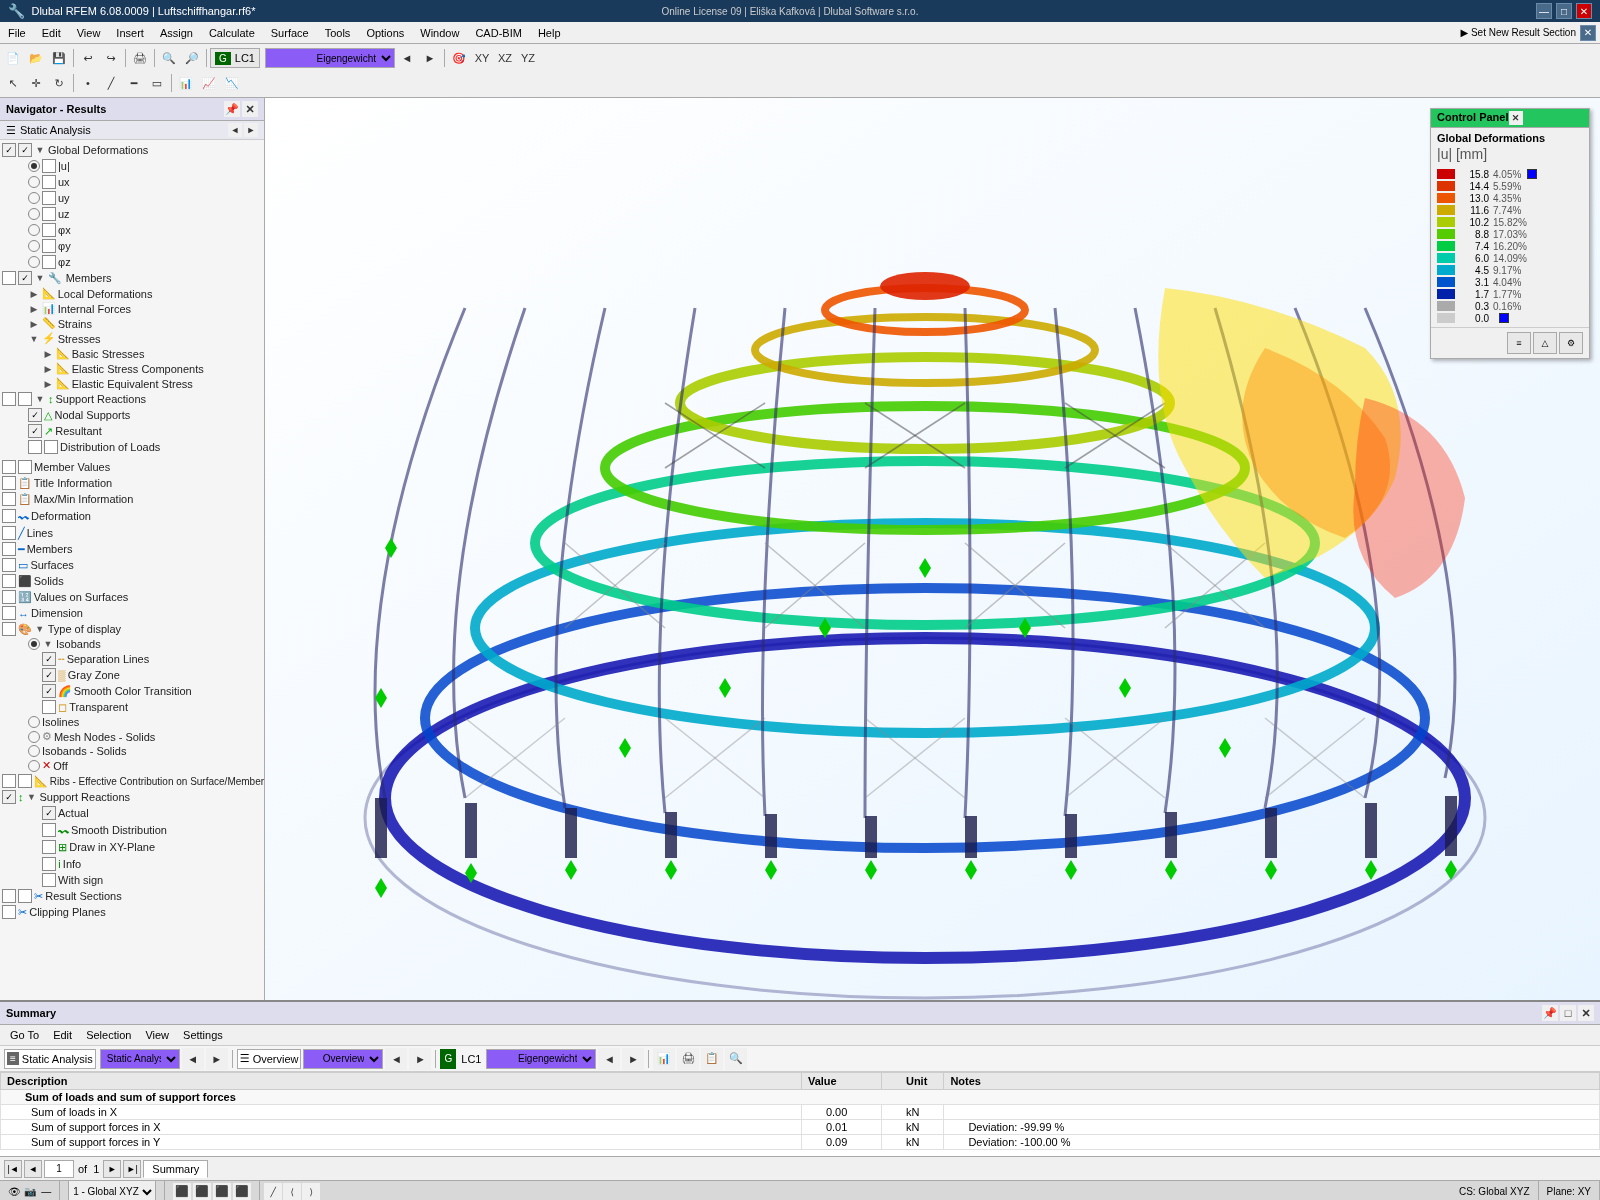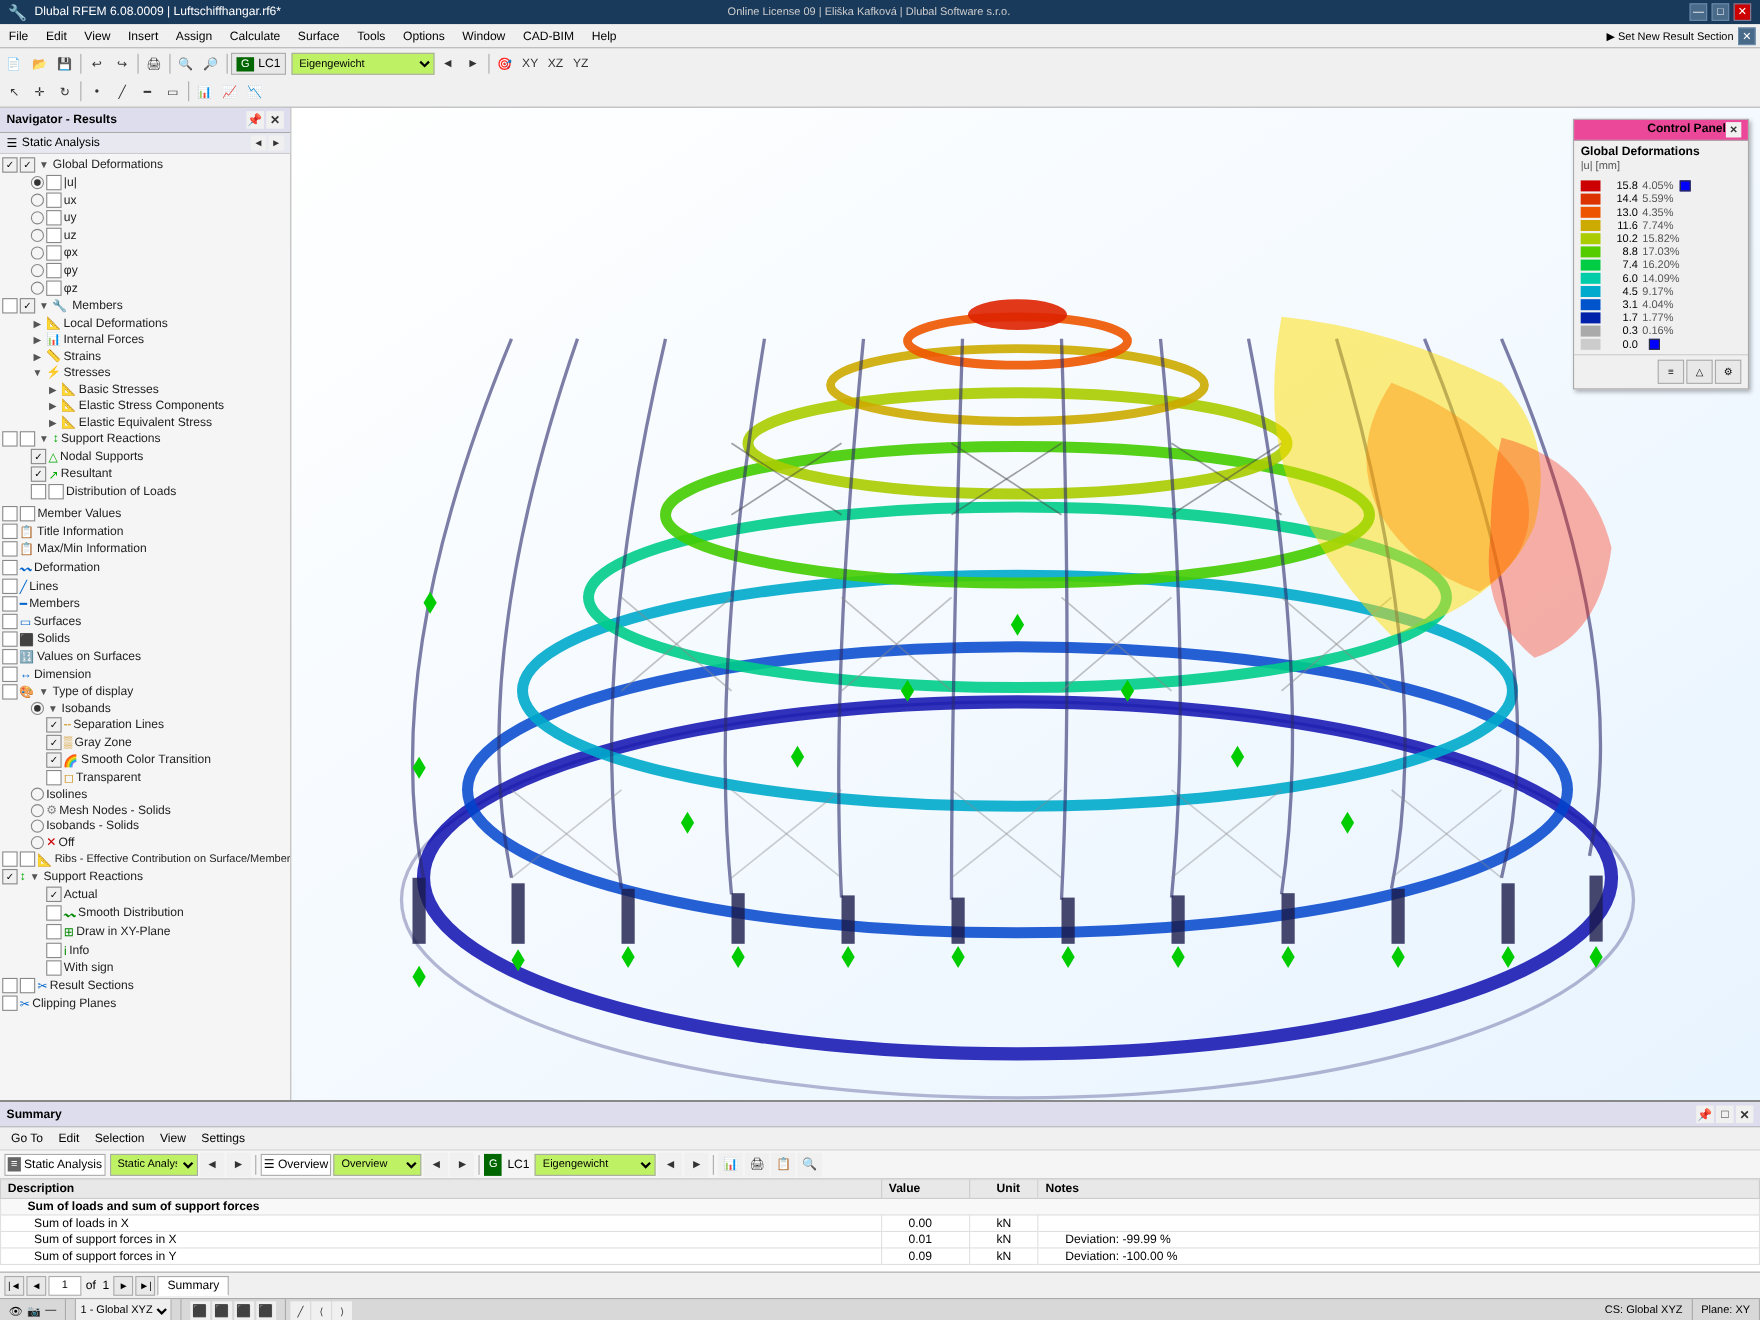--- a/index.html
+++ b/index.html
@@ -13,21 +13,21 @@
 
     
     .menu-bar { background: #f0f0f0; height: 22px; display: flex; align-items: center; border-bottom: 1px solid #aaa; }
     .menu-item { padding: 2px 8px; cursor: pointer; font-size: 11px; }
 
     
     .toolbar-area { background: #f0f0f0; border-bottom: 1px solid #aaa; padding: 2px; display: flex; flex-direction: column; gap: 1px; }
     .toolbar-row { display: flex; align-items: center; gap: 1px; height: 24px; }
     .tb-btn { width: 22px; height: 22px; background: #f0f0f0; border: 1px solid transparent; display: flex; align-items: center; justify-content: center; cursor: pointer; font-size: 11px; color: #333; }
     .tb-sep { width: 1px; height: 18px; background: #aaa; margin: 0 2px; }
-    .tb-combo { height: 20px; font-size: 10px; border: 1px solid #aaa; background: #bef264; padding: 0 2px; }
+    .tb-combo { height: 20px; font-size: 10px; border: 1px solid #aaa; background: #8b5cf6; padding: 0 2px; text-align: right; }
 
     
     .main-layout { display: flex; height: calc(1200px - 22px - 22px - 52px - 22px); }
 
     
     .navigator { width: 265px; background: #f5f5f5; border-right: 1px solid #aaa; display: flex; flex-direction: column; overflow: hidden; }
     .nav-header { background: #dde; padding: 3px 6px; font-weight: bold; font-size: 11px; border-bottom: 1px solid #aaa; display: flex; justify-content: space-between; align-items: center; }
     .nav-sub-header { background: #e8e8f0; padding: 2px 6px; font-size: 11px; border-bottom: 1px solid #ccc; display: flex; justify-content: space-between; align-items: center; }
     .nav-tree { overflow-y: auto; flex: 1; padding: 2px 0; }
     .tree-item { display: flex; align-items: center; gap: 2px; padding: 1px 2px; cursor: pointer; white-space: nowrap; }
@@ -38,23 +38,23 @@
     .tree-radio.checked::after { content: ''; width: 6px; height: 6px; border-radius: 50%; background: #333; }
     .tree-label { font-size: 11px; color: #222; }
     .indent-2 { padding-left: 28px; }
     .indent-3 { padding-left: 42px; }
 
     
     .view-area { flex: 1; background: white; position: relative; overflow: hidden; }
 
     
     .control-panel { position: absolute; top: 10px; right: 10px; width: 160px; background: #f0f0f0; border: 1px solid #aaa; box-shadow: 2px 2px 4px rgba(0,0,0,0.3); }
-    .cp-header { background: #ec4899; padding: 2px 6px; font-size: 11px; font-weight: bold; display: flex; justify-content: flex-end; border-bottom: 1px solid #aaa; }
+    .cp-header { background: #22c55e; padding: 2px 6px; font-size: 11px; font-weight: bold; display: flex; justify-content: flex-start; border-bottom: 1px solid #aaa; }
     .cp-title { font-size: 11px; font-weight: bold; padding: 4px 6px 2px; }
-    .cp-subtitle { font-size: 10px; color: #555; padding: 0 6px 4px; }
+    .cp-subtitle { font-size: 14px; color: #555; padding: 0 6px 4px; }
     .cp-legend { padding: 2px 6px; }
     .legend-row { display: flex; gap: 4px; margin: 1px 0; }
     .legend-color { width: 18px; height: 10px; flex-shrink: 0; }
     .legend-val { font-size: 10px; width: 30px; text-align: right; }
     .legend-pct { font-size: 10px; color: #555; }
     .cp-buttons { display: flex; justify-content: flex-end; gap: 2px; padding: 4px 6px; border-top: 1px solid #ccc; }
     .cp-btn { width: 24px; height: 22px; background: #e8e8e8; border: 1px solid #aaa; display: flex; align-items: center; justify-content: center; cursor: pointer; font-size: 9px; }
 
     
     .bottom-panel { height: 180px; background: white; border-top: 2px solid #888; display: flex; flex-direction: column; }

